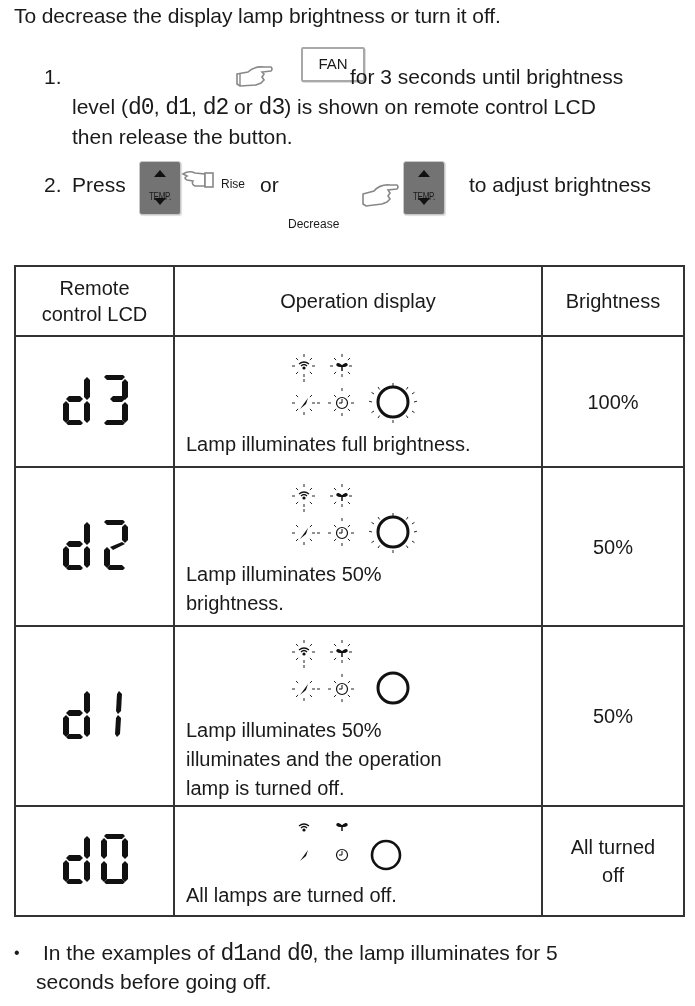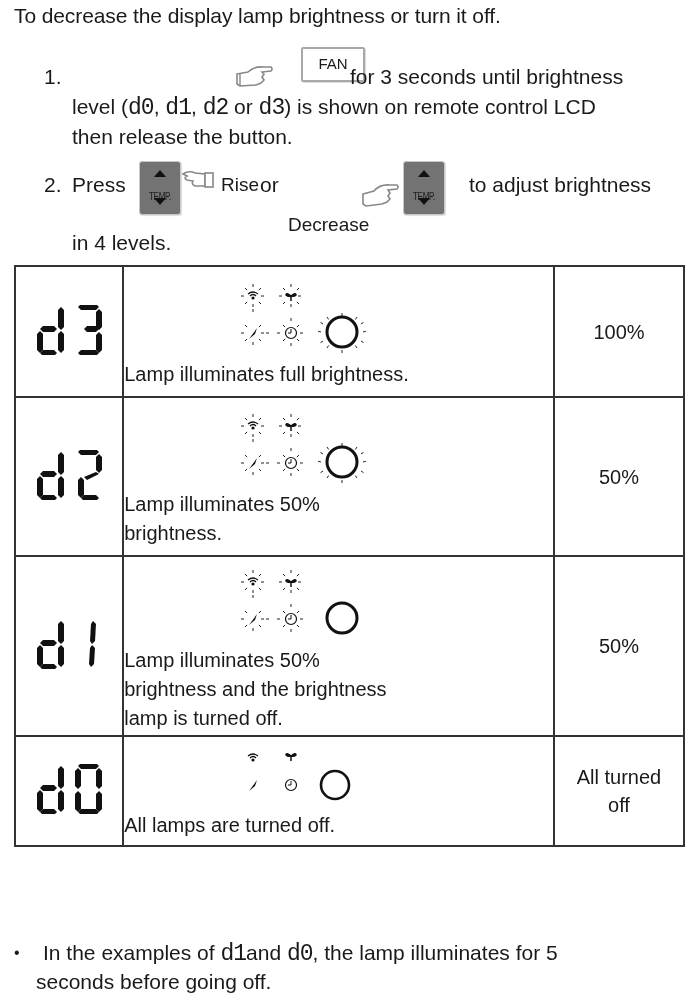--- a/index.html
+++ b/index.html
@@ -13,27 +13,27 @@
   .fanbtn { position:absolute; width:60px; height:31px; border:2px solid #a8a8a8; border-radius:2px;
             background:#fff; font-size:15px; text-align:center; line-height:30px; box-shadow:1px 1px 0 #ddd; }
   .tempbtn { position:absolute; width:40px; height:52px; border:1px solid #c8c8c8; border-radius:3px;
              background:#737373; box-shadow:1px 1px 1px #ddd; }
   .tempbtn .up { position:absolute; left:14px; top:8px; width:0; height:0; border-left:6px solid transparent;
                  border-right:6px solid transparent; border-bottom:7px solid #111; }
   .tempbtn .lbl { position:absolute; left:0; right:0; top:20px; text-align:center; font-size:10px;
                   transform:scaleX(0.8); letter-spacing:-0.3px; }
   .tempbtn .dn { position:absolute; left:14px; top:36px; width:0; height:0; border-left:6px solid transparent;
                  border-right:6px solid transparent; border-top:7px solid #111; }
-  .small { font-size:19px; }
+  .small { font-size:12px; }
   table.tbl { position:absolute; left:14px; top:265px; border-collapse:collapse; width:671px; }
   table.tbl td, table.tbl th { border:2px solid #333; padding:0; font-weight:normal; vertical-align:middle; }
   .hdr { font-size:20px; text-align:center; line-height:26px; }
   .lcdcell { text-align:center; }
   .opcell { position:relative; }
-  .optext { font-size:20px; line-height:29px; }
+  .optext { font-size:20px; line-height:29px; padding-left:11px; }
   .bright { font-size:20px; text-align:center; line-height:28px; }
   .bullet { left:14px; top:938px; font-size:21px; line-height:29px; }
 </style>
 </head>
 <body>
 
 <div class="abs intro">To decrease the display lamp brightness or turn it off.</div>
 
 <div class="abs step" style="top:62px;width:640px;height:90px;">
   <span class="txt" style="left:0;top:0;">1.</span>
@@ -66,25 +66,32 @@
   <svg class="abs" style="left:316px;top:12px;" width="40" height="30" viewBox="0 0 40 30">
     <path d="M3 14 L14 11 Q20 4 30 5 L37 5 Q39 7 37 9 L28 10 L30 13 L28 16 L30 19 L27 22 L22 24 L6 26 L3 24 Z" fill="#fff" stroke="#888" stroke-width="1.6"></path>
   </svg>
   <span class="txt small" style="left:244px;top:42px;">Decrease</span>
   <div class="tempbtn" style="left:359px;top:-7px;">
     <div class="up"></div>
     <div class="lbl">TEMP.</div>
     <div class="dn"></div>
   </div>
   <span class="txt" style="left:425px;top:2px;">to adjust brightness</span>
-  <span class="txt" style="left:28px;top:60px;">in 4 levels.</span>
 </div>
 
 <table class="tbl">
   <tbody>
+      <tr style="height:70px;">
+    <th class="hdr" style="width:157px;">
+      <div>Remote</div>
+      <div>control LCD</div>
+    </th>
+    <th class="hdr" style="width:366px;">Operation display</th>
+    <th class="hdr">Brightness</th>
+  </tr>
 
   <tr style="height:131px;">
     <td class="lcdcell">
       <svg width="70" height="50" viewBox="0 0 70 50">
         <g fill="#111">
           <polygon points="27,2 30,5 30,22 27,25 24,22 24,5"></polygon>
               <polygon points="27,26 30,29 30,45 27,48 24,45 24,29"></polygon>
           <polygon points="6,24 9,21 20,21 23,24 20,27 9,27"></polygon>
               <polygon points="3,29 6,26 9,29 9,45 6,48 3,45"></polygon>
           <polygon points="6,48 9,45 20,45 23,48 20,51 9,51"></polygon>
@@ -294,21 +301,21 @@
         <path d="M7 14 Q12 10 17 14 M9 16 Q12 13 15 16" stroke="#111" stroke-width="1.3" fill="none"></path>
             <circle cx="12" cy="18" r="1.6" fill="#111"></circle>
         <path d="M50 21 L50 15 M50 16 Q45 12 45 15 Q47 17 50 16 Q55 12 55 15 Q53 17 50 16" stroke="#111" stroke-width="1.5" fill="#111"></path>
         <path d="M8 59 L16 48 L14 54 Z" fill="#111"></path>
         <circle cx="50" cy="53" r="5.5" stroke="#111" stroke-width="1.2" fill="none"></circle>
             <path d="M50 49 L50 53 L47 53" stroke="#111" stroke-width="1" fill="none"></path>
         <circle cx="101" cy="52" r="15" stroke="#111" stroke-width="3" fill="none"></circle>
       </svg>
       <div class="optext">
         <div>Lamp illuminates 50%</div>
-        <div>brightness and the brightness</div>
+        <div>illuminates and the operation</div>
         <div>lamp is turned off.</div>
       </div>
     </td>
     <td class="bright">
       <div>50%</div>
     </td>
   </tr>
 
   <tr style="height:110px;">
     <td class="lcdcell">

